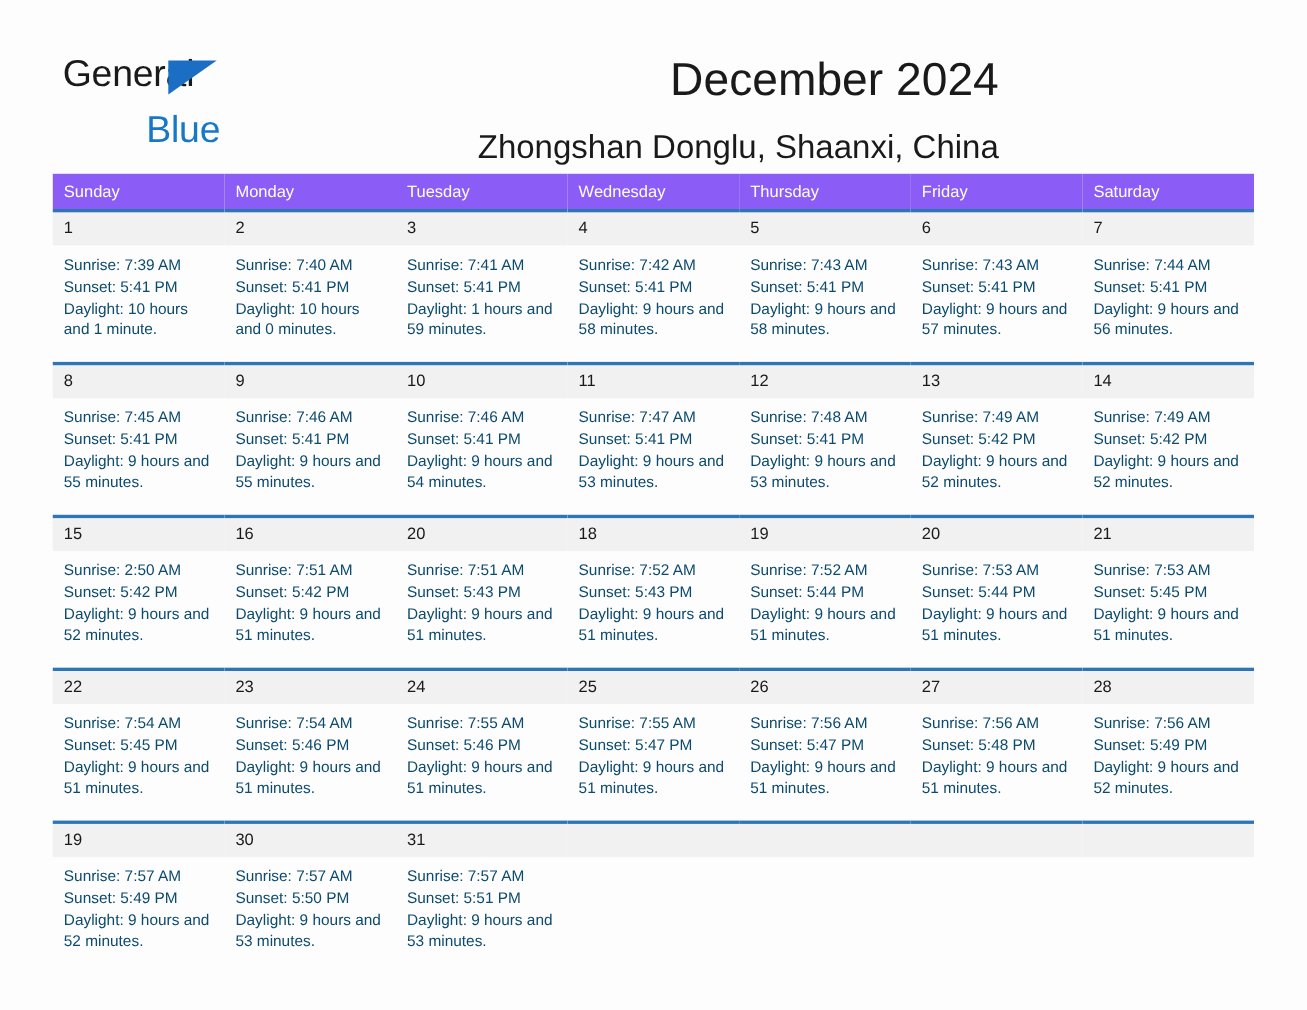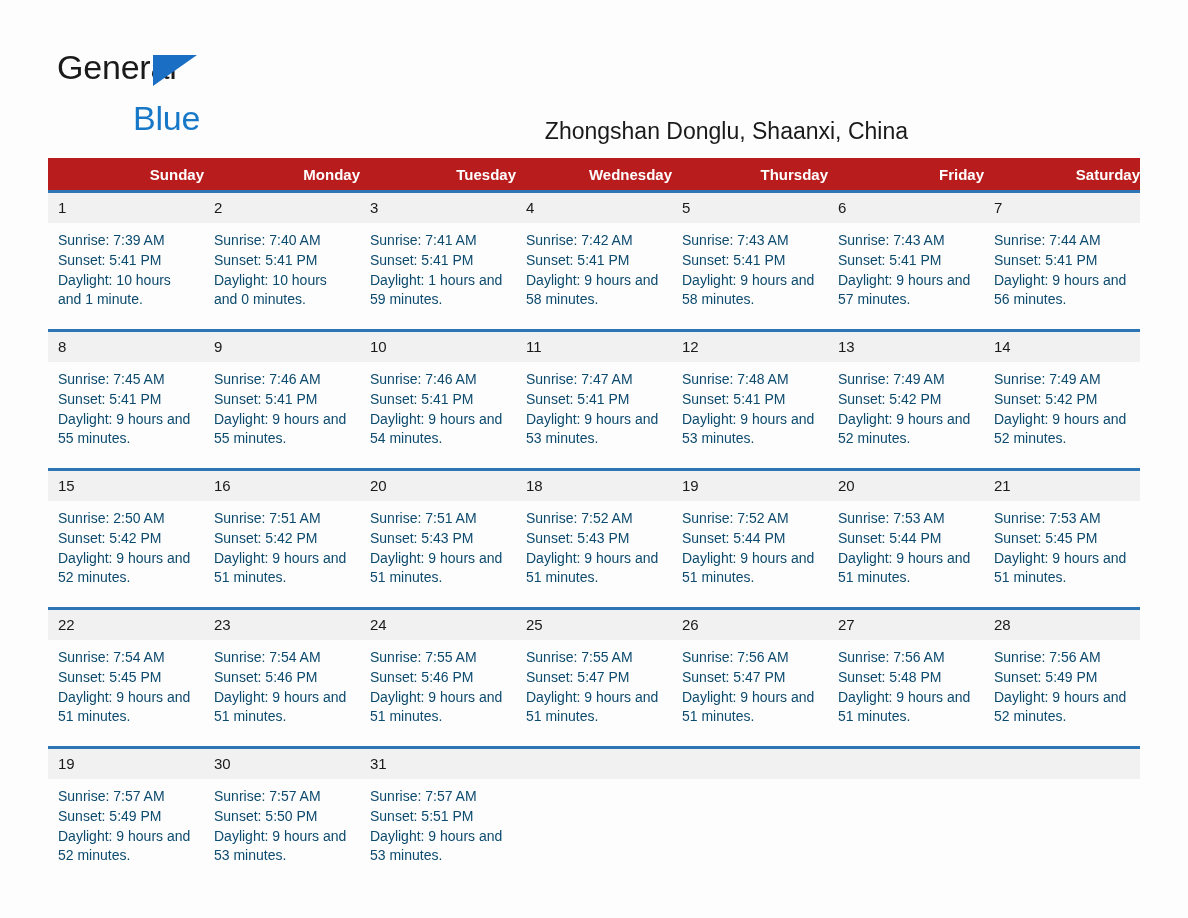--- a/index.html
+++ b/index.html
@@ -67,43 +67,43 @@
     font-size: 42px;
     color: #1a1a1a;
     text-align: right;
     letter-spacing: 0px;
     white-space: nowrap;
   }
   .subtitle {
     position: absolute;
     right: 56px;
     top: 118px;
-    font-size: 23px;
+    font-size: 30px;
     color: #1a1a1a;
     text-align: right;
     white-space: nowrap;
   }
 
   
   .calendar {
     position: absolute;
     left: 48px;
     top: 158px;
     width: 1092px;
     border-collapse: collapse;
     table-layout: fixed;
   }
   .calendar col { width: 156px; }
 
   thead th {
-    background: #b91c1c;
+    background: #8b5cf6;
     color: #ffffff;
     font-size: 15px;
-    font-weight: bold;
-    text-align: right;
+    font-weight: normal;
+    text-align: left;
     padding: 7px 0 7px 10px;
     height: 18px;
     vertical-align: middle;
   }
 
   tbody tr.spacer td {
     height: 14px;
     padding: 0;
     border: none;
     background: #fdfdfd;
@@ -147,20 +147,21 @@
 <body>
 
 <div class="page">
 
   <div class="header">
     <div class="logo">
       <span class="logo-row1">General</span>
       <span class="logo-tri"></span>
       <span class="logo-row2">Blue</span>
     </div>
+    <div class="title">December 2024</div>
     <div class="subtitle">Zhongshan Donglu, Shaanxi, China</div>
   </div>
 
   <table class="calendar">
     <colgroup>
       <col>
         <col>
         <col>
         <col>
         <col>

